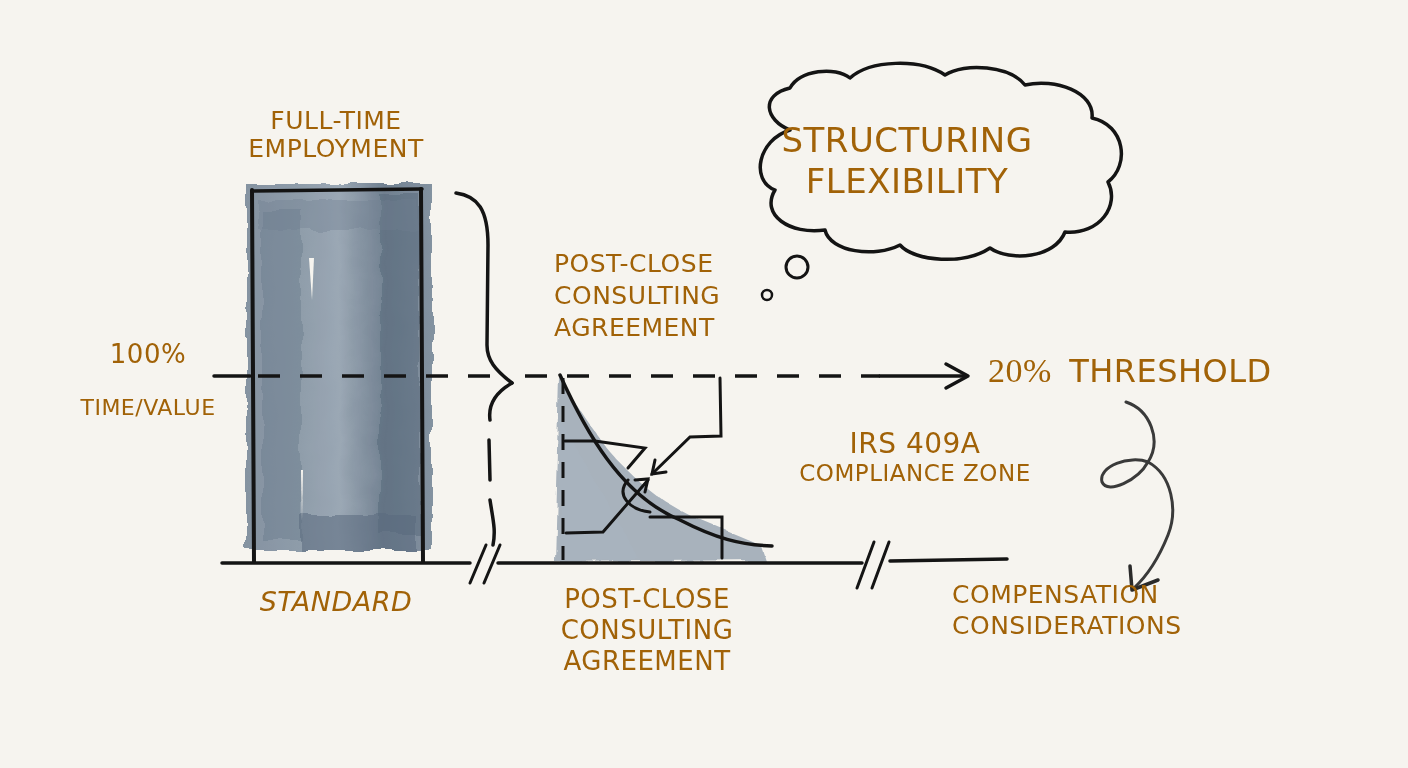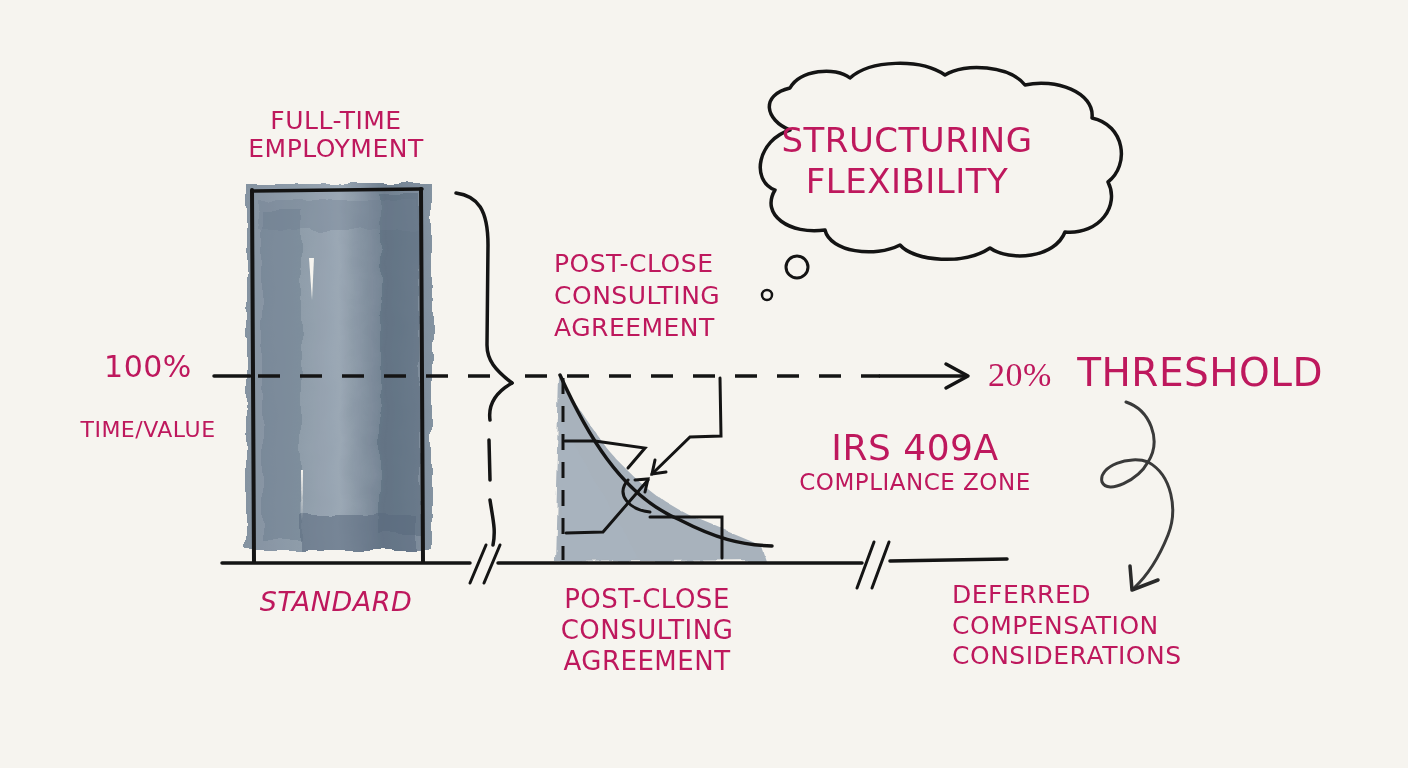--- a/index.html
+++ b/index.html
@@ -11,21 +11,21 @@
   }
   #canvas { position: relative; width: 1408px; height: 768px; }
   svg.art { position: absolute; left: 0; top: 0; }
   .lbl {
     position: absolute;
     font-family: "DejaVu Sans", sans-serif;
     font-weight: 400;
     text-transform: uppercase;
     letter-spacing: 0.5px;
     line-height: 1.12;
-    color: #be185d;
+    color: #a16207;
     white-space: nowrap;
   }
   .lbl span { display: block; }
   .c { text-align: center; }
   .l { text-align: left; }
 </style>
 </head>
 <body>
 
 <div id="canvas">
@@ -128,24 +128,24 @@
 
   <div class="lbl c" style="left:236px; top:107px; width:200px; font-size:25px;">
     <span>Full-time</span>
     <span>Employment</span>
   </div>
 
   <div class="lbl c" style="left:236px; top:587px; width:200px; font-size:27px;font-style:italic;">
     <span>Standard</span>
   </div>
 
-  <div class="lbl c" style="left:88px; top:350px; width:120px; font-size:30px;">
+  <div class="lbl c" style="left:88px; top:340px; width:120px; font-size:26px;">
     <span>100%</span>
   </div>
-  <div class="lbl c" style="left:62px; top:418px; width:172px; font-size:22px;">
+  <div class="lbl c" style="left:62px; top:396px; width:172px; font-size:22px;">
     <span>Time/Value</span>
   </div>
 
   <div class="lbl l" style="left:554px; top:248px; font-size:25px; line-height:1.28;">
     <span>Post-close</span>
     <span>Consulting</span>
     <span>Agreement</span>
   </div>
 
   <div class="lbl c" style="left:540px; top:584px; width:214px; font-size:26px; line-height:1.2;">
@@ -154,27 +154,26 @@
     <span>Agreement</span>
   </div>
 
   <div class="lbl c" style="left:757px; top:120px; width:300px; font-size:34px; line-height:1.22;">
     <span>Structuring</span>
     <span>Flexibility</span>
   </div>
 
   <div class="lbl l" style="left:988px; top:351px; font-size:34px;">
     <span style="display:inline;font-family:Liberation Serif, serif;">20%</span>
-    <span style="display:inline; font-size:39px; margin-left:14px;">Threshold</span>
+    <span style="display:inline; font-size:32px; margin-left:6px;">Threshold</span>
   </div>
 
   <div class="lbl c" style="left:780px; top:428px; width:270px;">
-    <span style="font-size:36px;">IRS 409A</span>
+    <span style="font-size:28px;">IRS 409A</span>
     <span style="font-size:23px; margin-top:2px;">Compliance Zone</span>
   </div>
 
   <div class="lbl l" style="left:952px; top:580px; font-size:25px; line-height:1.22;">
-    <span>Deferred</span>
     <span>Compensation</span>
     <span>Considerations</span>
   </div>
 
 </div>
 
 </body></html>

